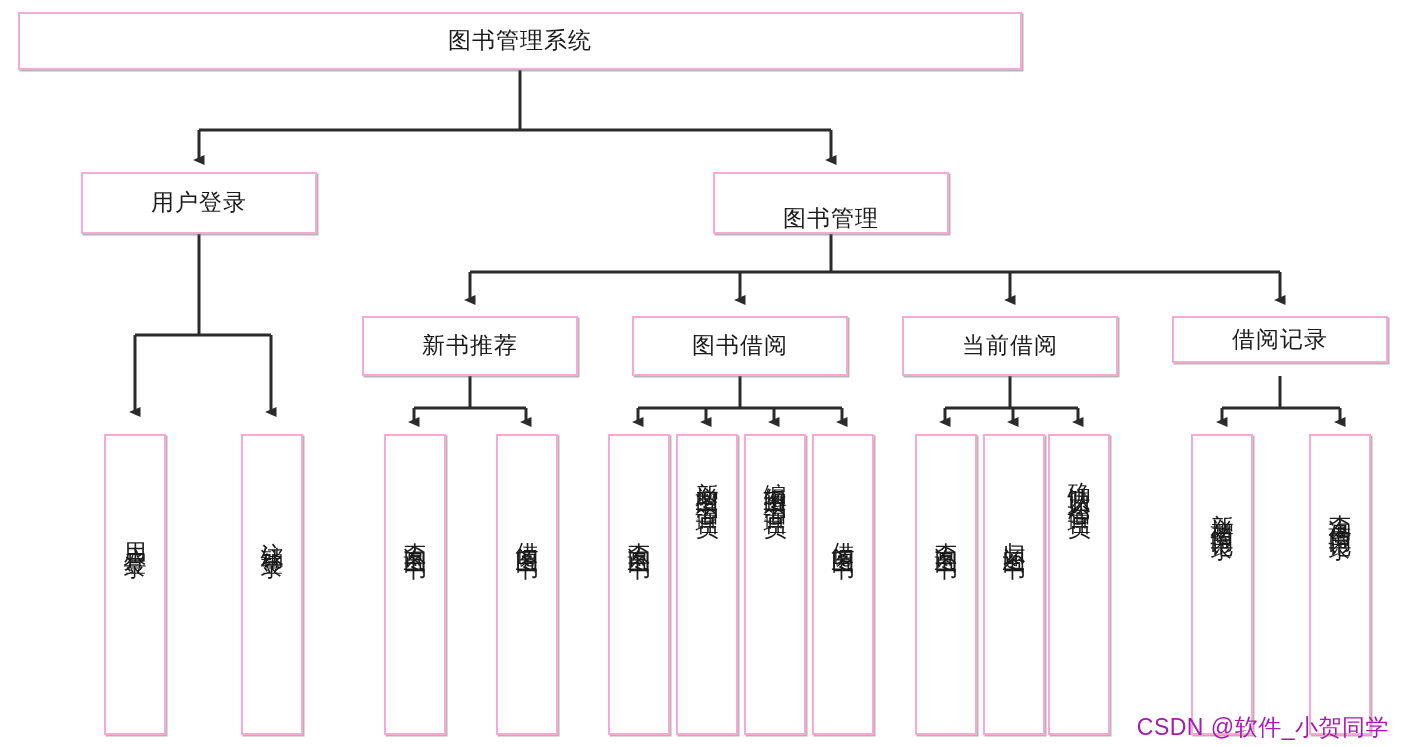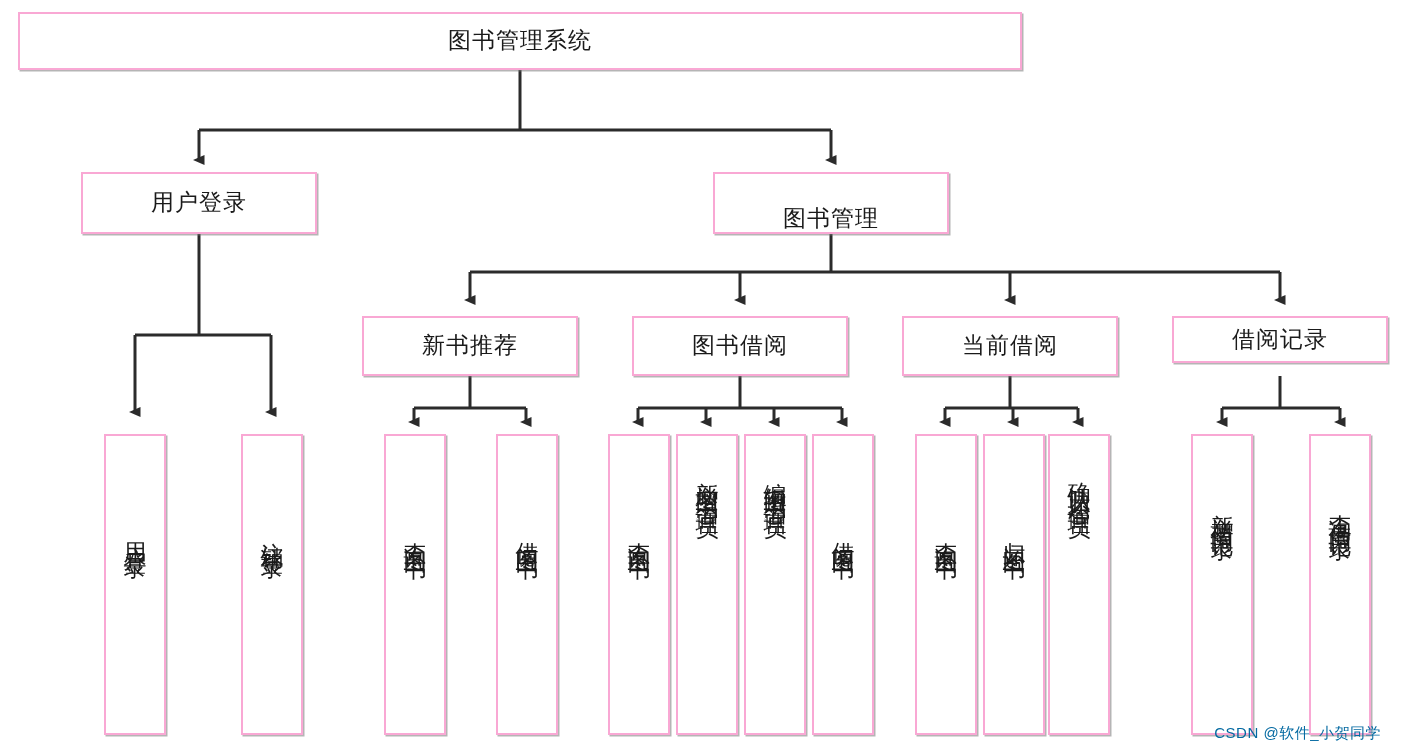--- a/index.html
+++ b/index.html
@@ -62,24 +62,24 @@
     margin-top: 70px;
   }
   .node.leaf.mid3 .label {
     margin-top: 42px;
   }
   .node.leaf.mid4 .label {
     margin-top: 10px;
   }
   .watermark {
     position: absolute;
-    right: 24px;
+    right: 16px;
     bottom: 4px;
-    font-size: 15px;
-    color: #0369a1;
+    font-size: 23px;
+    color: #a21caf;
     letter-spacing: 0.5px;
     white-space: nowrap;
     pointer-events: none;
   }
 </style>
 </head>
 <body>
 
 <div id="stage">
 

